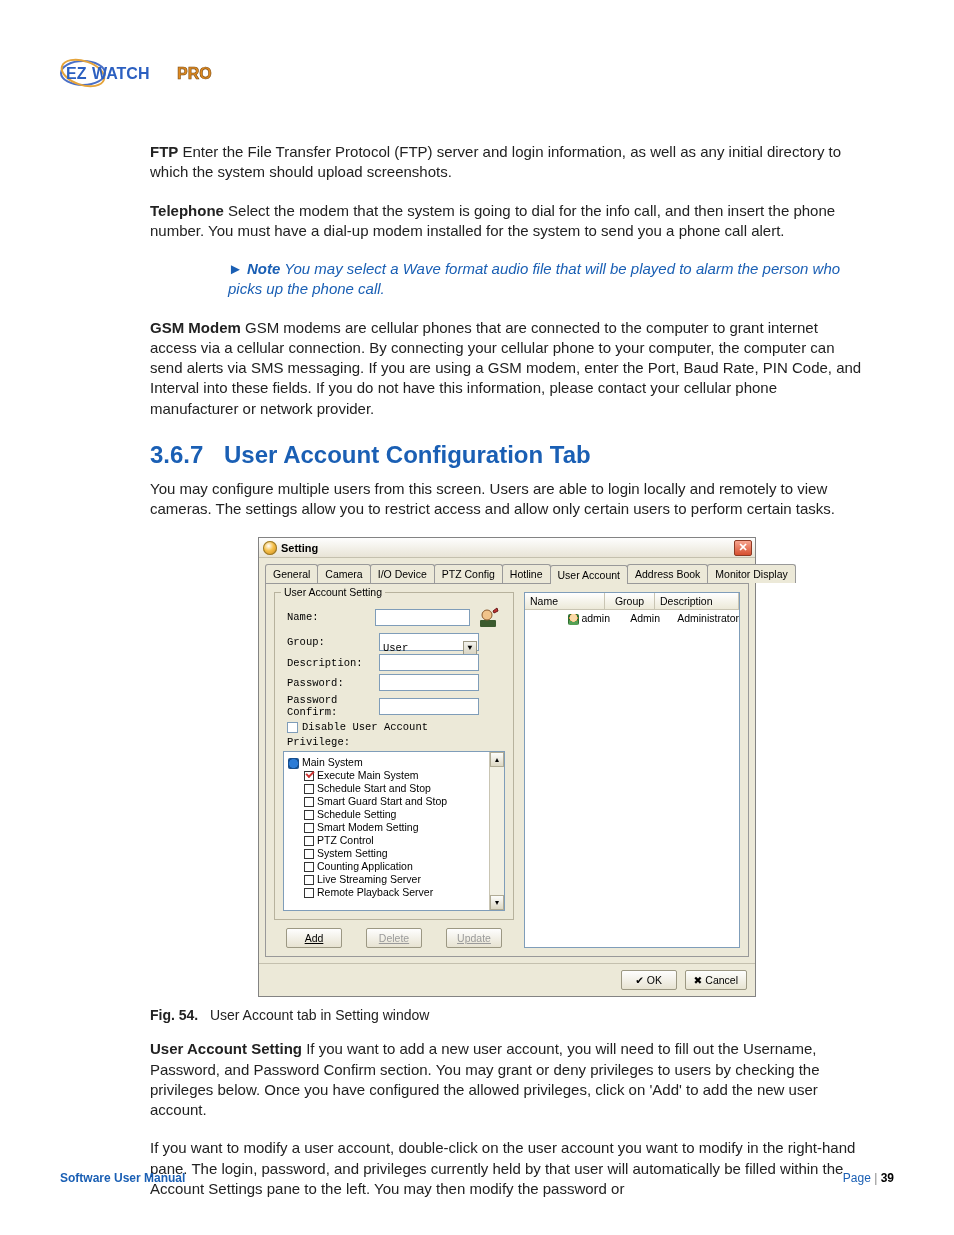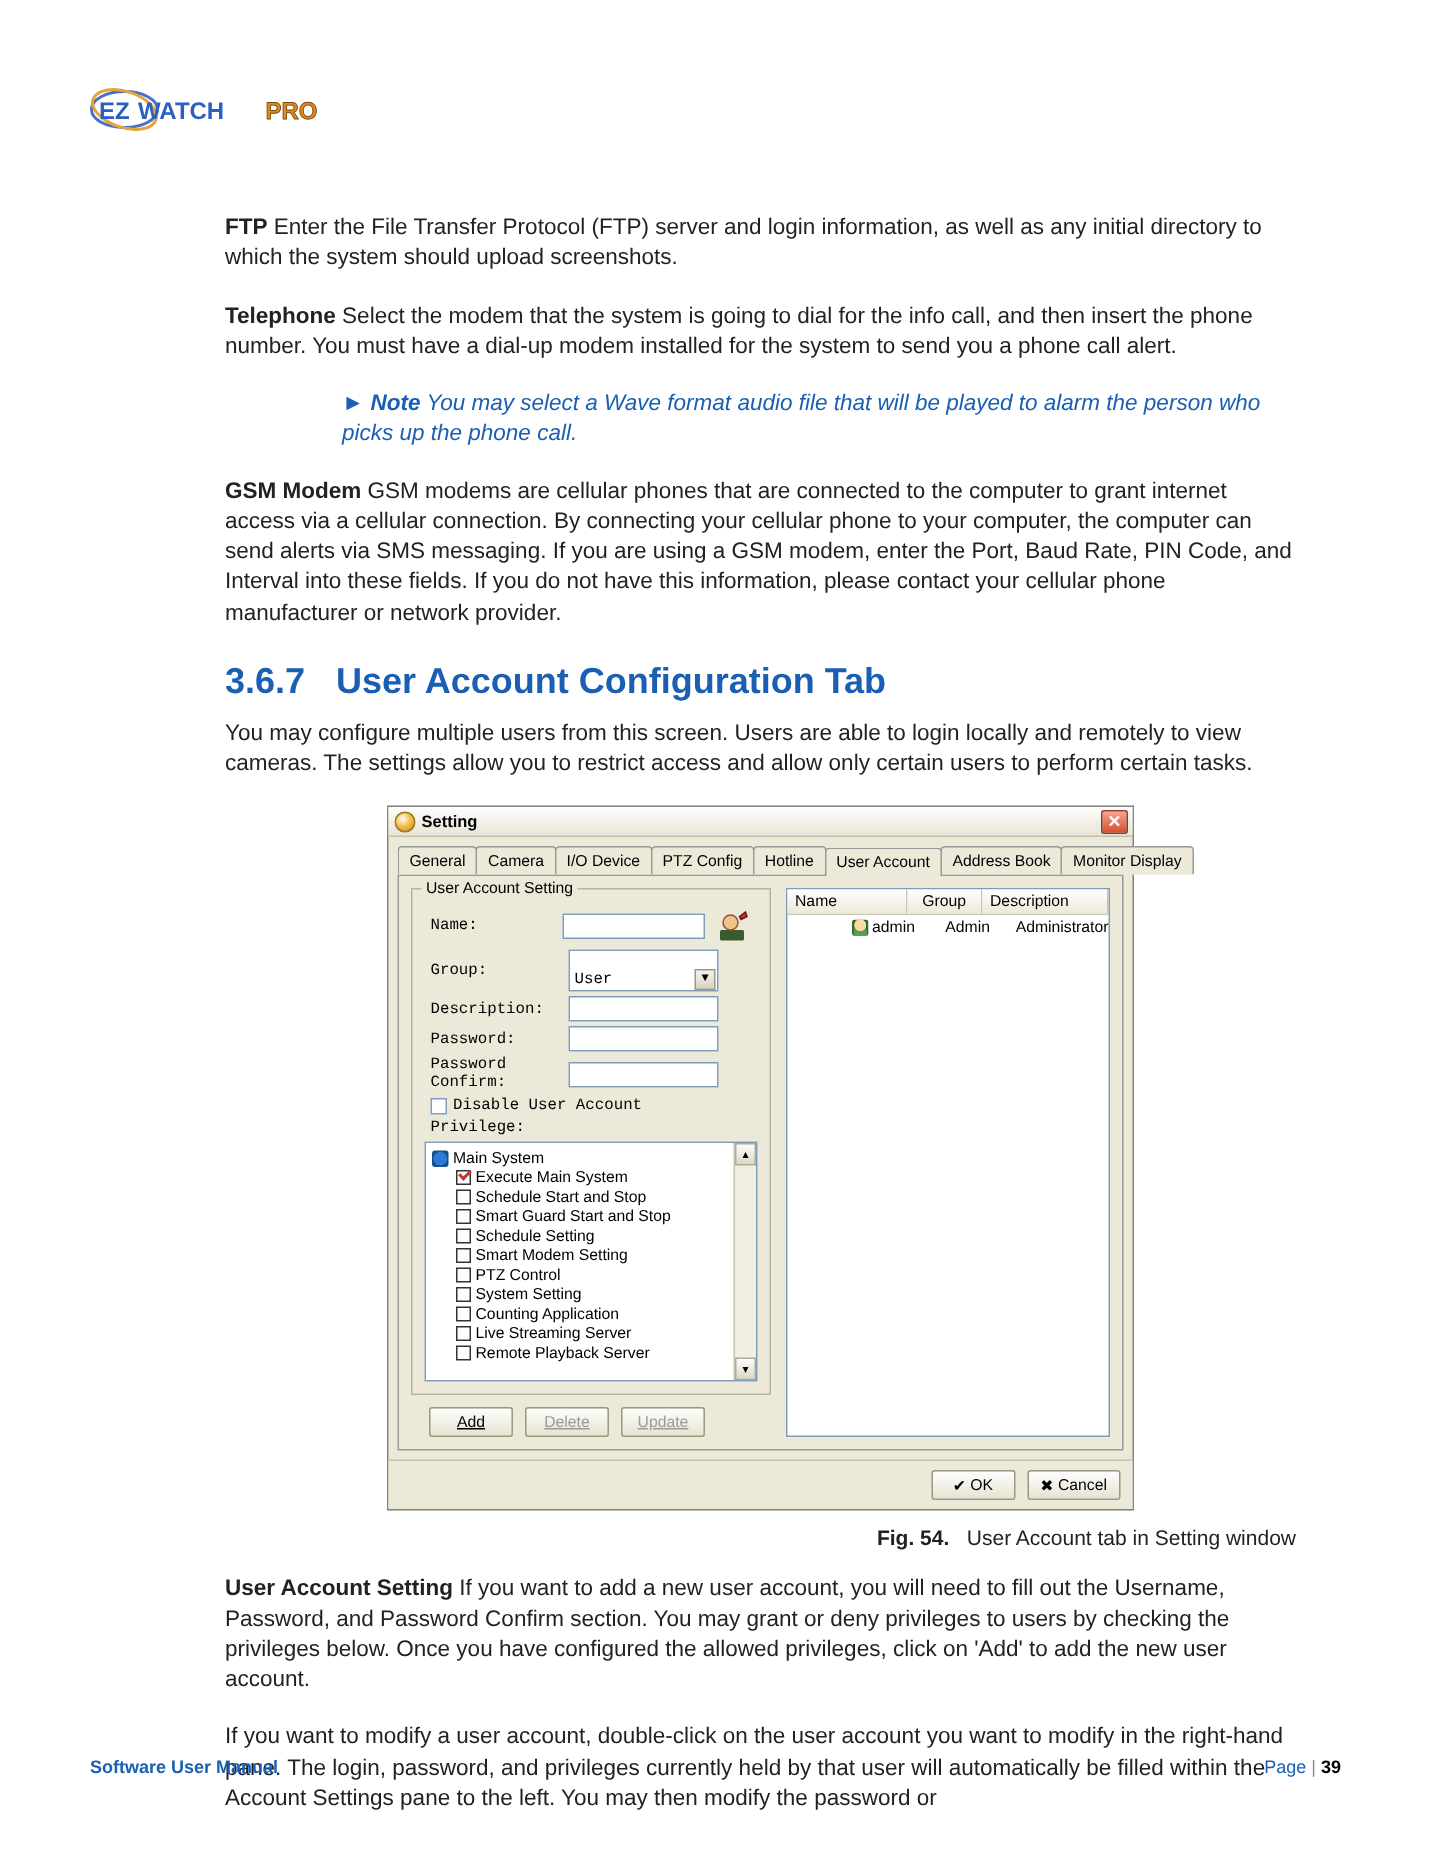--- a/index.html
+++ b/index.html
@@ -120,21 +120,21 @@
     font-size: 10.5px;
   }
   .frow { display: flex; align-items: center; margin: 3px 4px; font-family: Liberation Mono, monospace; }
   .flabel { width: 92px; font-size: 10.5px; }
   .tinput {
     width: 100px; height: 17px;
     border: 1px solid #7f9db9; background: #fff;
     font-size: 10.5px;
   }
   .tselect {
-    width: 100px; height: 28px;
+    width: 100px; height: 18px;
     border: 1px solid #7f9db9; background: #fff;
     display: flex; align-items: center; justify-content: space-between;
     padding: 11px 1px 0 3px; font-size: 10.5px;
   }
   .tselect .dd {
     width: 14px; height: 14px;
     background: linear-gradient(#f3f3ee,#d8d4c2);
     border: 1px solid #9c9883;
     display: flex; align-items: center; justify-content: center;
     font-size: 8px;
@@ -197,39 +197,39 @@
   }
   .lh.c1{ width: 80px;} .lh.c2{ width: 50px; text-align: center;} .lh.c3{ flex:1;}
   .lrow { display: flex; font-size: 10.5px; padding: 2px 0 2px 5px; text-align: right; }
   .lrow .c1{ width: 80px;} .lrow .c2{ width: 50px;} .lrow .c3{ flex:1;}
   .uicon {
     display: inline-block; width: 11px; height: 11px; vertical-align: middle; margin-right: 2px;
     background: radial-gradient(circle at 50% 35%, #f9d9a8 40%, #d28f3e 45%, transparent 46%),
                 radial-gradient(ellipse at 50% 90%, #54a054 55%, #2f6e2f 60%);
     border-radius: 2px;
   }
-  .btnrow { margin-top: 8px; display: flex; gap: 8px; padding-left: 12px; }
+  .btnrow { margin-top: 8px; display: flex; gap: 24px; padding-left: 12px; }
   .wbtn {
     min-width: 56px; height: 20px;
     border: 1px solid #9c9883;
     background: linear-gradient(#fefefe,#e7e3d1);
     font-size: 10.5px; display: flex; align-items: center; justify-content: center;
     padding: 0 8px;
     border-radius: 2px;
   }
   .wbtn.dis { color: #9a9a9a; }
   .wbtn .u { text-decoration: underline; }
   .dlgfoot {
     border-top: 1px solid #c4c0ae;
     padding: 6px 8px;
     display: flex; justify-content: flex-end; gap: 8px;
     background: #ece9d8;
   }
   .caption {
-    text-align: right; font-size: 14px; margin: 10px 0 16px 0;
+    text-align: left; font-size: 14px; margin: 10px 0 16px 0;
   }
   .caption .fb { font-weight: 700; }
   .footer {
     position: absolute;
     bottom: 50px; left: 60px; right: 60px;
     display: flex; justify-content: space-between;
     font-size: 12px;
     align-items: flex-end;
   }
   .footer .l { color: #1a5fb4; font-weight: 700; }

